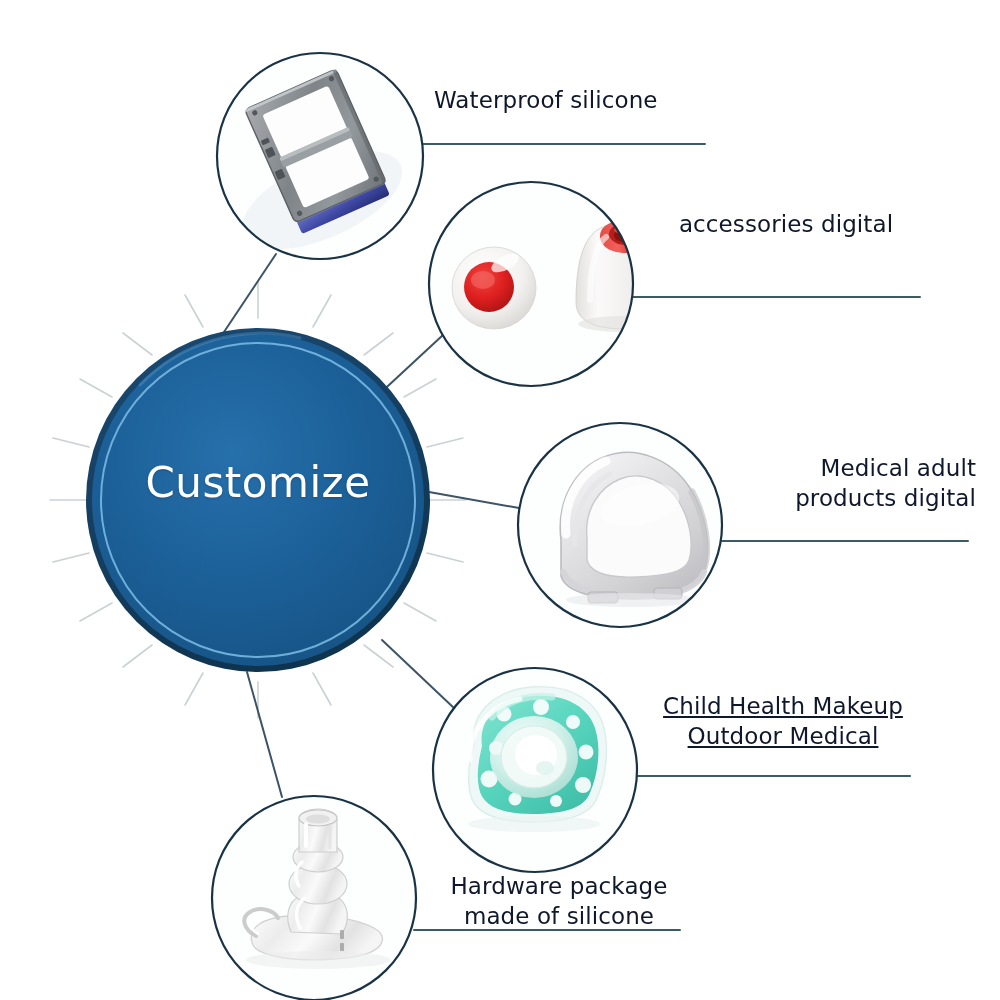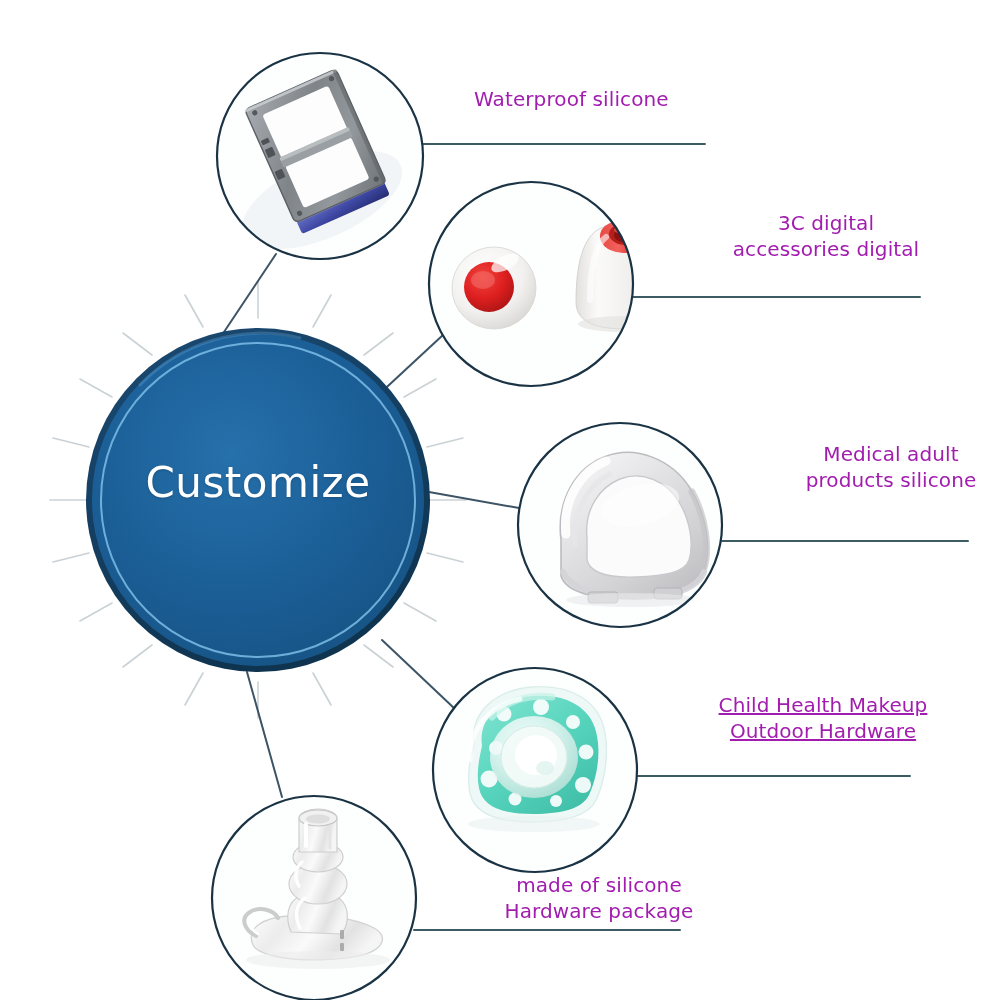--- a/index.html
+++ b/index.html
@@ -9,32 +9,31 @@
     font-family:"DejaVu Sans","Liberation Sans",sans-serif;
     overflow:hidden;
     position:relative;
   }
   #stage{position:absolute;inset:0;width:1000px;height:1000px;}
   svg.layer{position:absolute;left:0;top:0;width:1000px;height:1000px;}
 
   
   .label{
     position:absolute;
-    color:#a21caf;
-    font-size:20px;
+    color:#0f172a;
+    font-size:23px;
     line-height:1.30;
     white-space:nowrap;
     letter-spacing:.1px;
     font-weight:400;
-    margin-left:40px;
   }
   .label .ln{display:block;}
   .lbl-1{left:434px;top:86px;text-align:left;}
   .lbl-2{left:648px;top:210px;text-align:center;width:276px;}
-  .lbl-3{left:726px;top:441px;text-align:center;width:250px;}
+  .lbl-3{left:726px;top:454px;text-align:right;width:250px;}
   .lbl-4{left:640px;top:692px;text-align:center;width:286px;text-decoration:underline;}
   .lbl-5{left:440px;top:872px;text-align:center;width:238px;}
 
   .center-word{
     position:absolute;
     left:88px;top:462px;
     width:340px;
     text-align:center;
     color:#ffffff;
     font-size:42px;
@@ -386,32 +385,31 @@
     </g>
   </svg>
 
   <div class="center-word">Customize</div>
 
   <div class="label lbl-1">
     <span class="ln">Waterproof silicone</span>
   </div>
 
   <div class="label lbl-2">
-    <span class="ln">3C digital</span>
     <span class="ln">accessories digital</span>
   </div>
 
   <div class="label lbl-3">
     <span class="ln">Medical adult</span>
-    <span class="ln">products silicone</span>
+    <span class="ln">products digital</span>
   </div>
 
   <div class="label lbl-4">
     <span class="ln">Child Health Makeup</span>
-    <span class="ln">Outdoor Hardware</span>
+    <span class="ln">Outdoor Medical</span>
   </div>
 
   <div class="label lbl-5">
+    <span class="ln">Hardware package</span>
     <span class="ln">made of silicone</span>
-    <span class="ln">Hardware package</span>
   </div>
 
 </div>
 
 </body></html>

